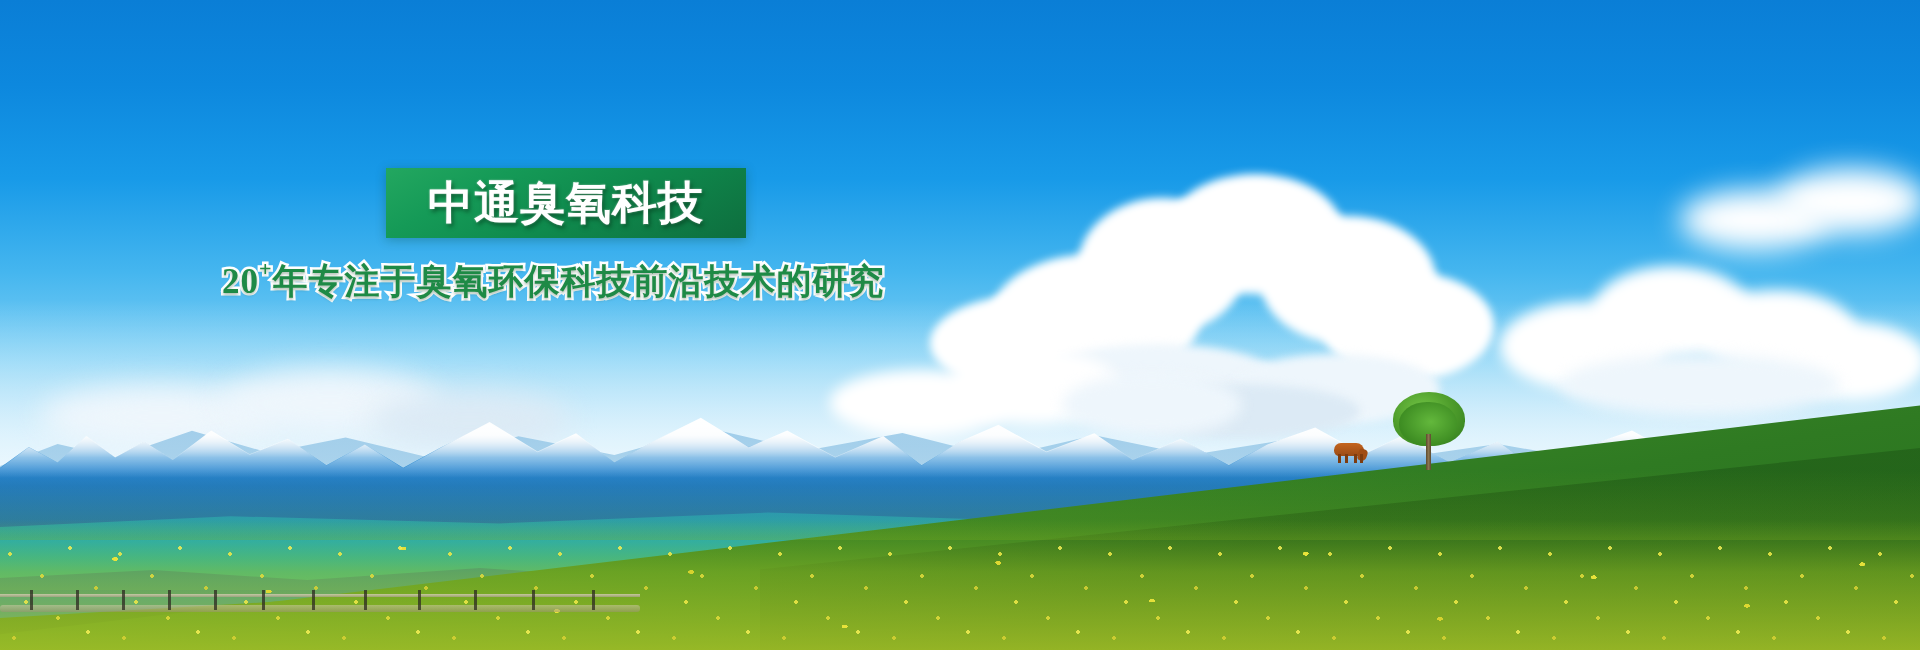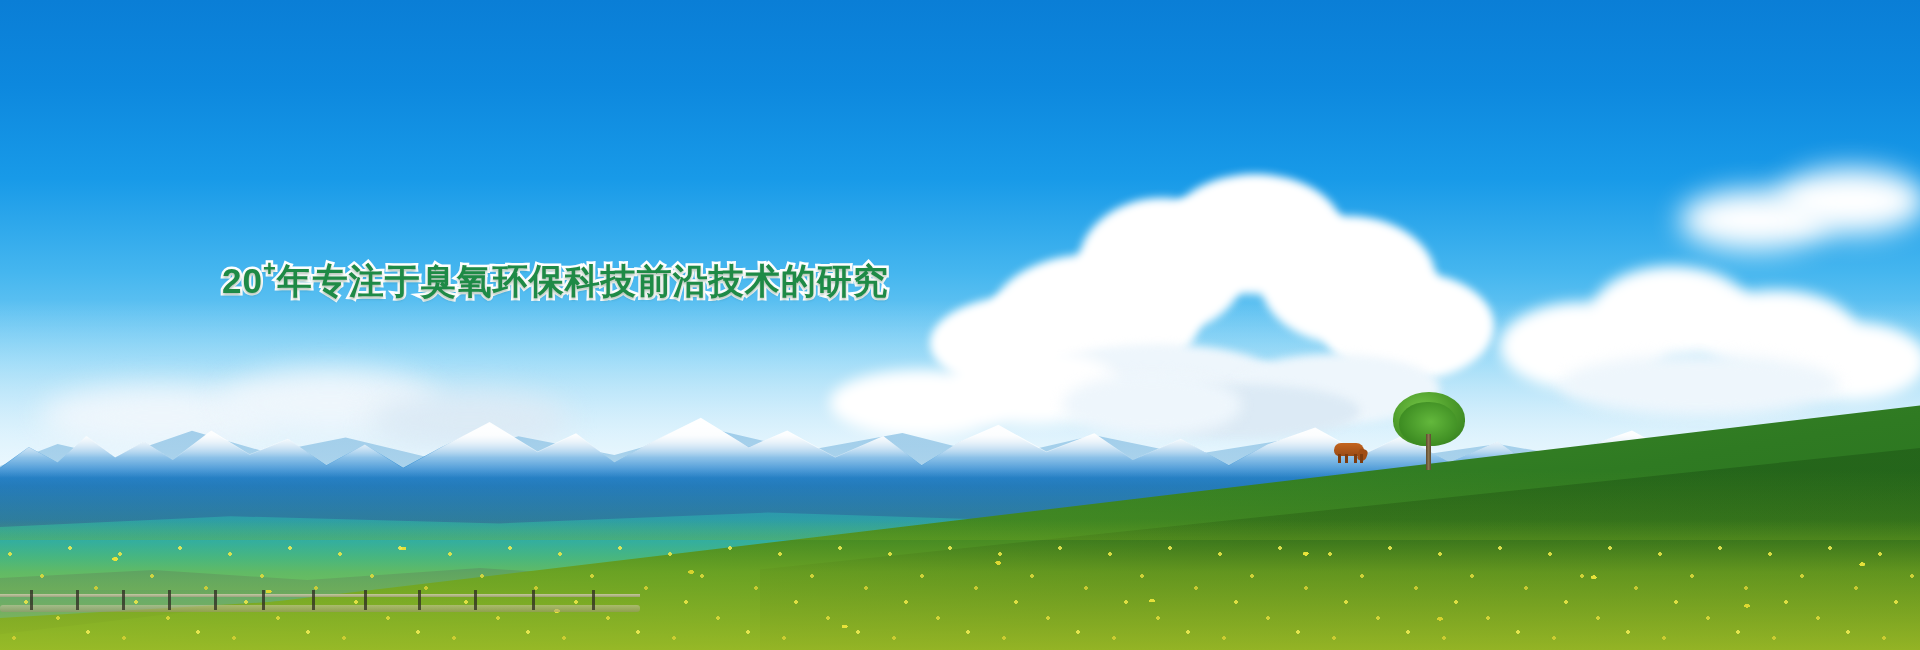--- a/index.html
+++ b/index.html
@@ -224,21 +224,21 @@
     font-weight:bold;
     font-size:45px;
     letter-spacing:1px;
     text-shadow:2px 3px 4px rgba(0,50,22,.55), 0 0 2px rgba(255,255,255,.6);
     white-space:nowrap;
   }
 
   .tagline {
     position:absolute;
     color:#1e8a46;
-    font-family:Liberation Sans, sans-serif;
+    font-family:Liberation Serif, serif;
     font-weight:bold;
     font-size:35px;
     letter-spacing:1px;
     white-space:nowrap;
     -webkit-text-stroke:5px #ffffff;
     paint-order:stroke fill;
     text-shadow:
        0 2px 3px rgba(20,70,35,.35);
   }
   #tagline-1 { left:222px; top:258px; }
@@ -337,20 +337,23 @@
     <div class="body"></div>
     <div class="head"></div>
     <div class="leg" style="left:4px;"></div>
     <div class="leg" style="left:11px;"></div>
     <div class="leg" style="left:20px;"></div>
     <div class="leg" style="left:26px;"></div>
   </div>
 
   <div id="text-block">
 
+    <div id="title-plate">
+      <div id="title-text">中通臭氧科技</div>
+    </div>
 
     <div class="tagline" id="tagline-1">
       <span>20</span><span class="sup-plus">+</span><span>年专注于臭氧环保科技前沿技术的研究</span>
     </div>
 
 
   </div>
 
 </div>
 

